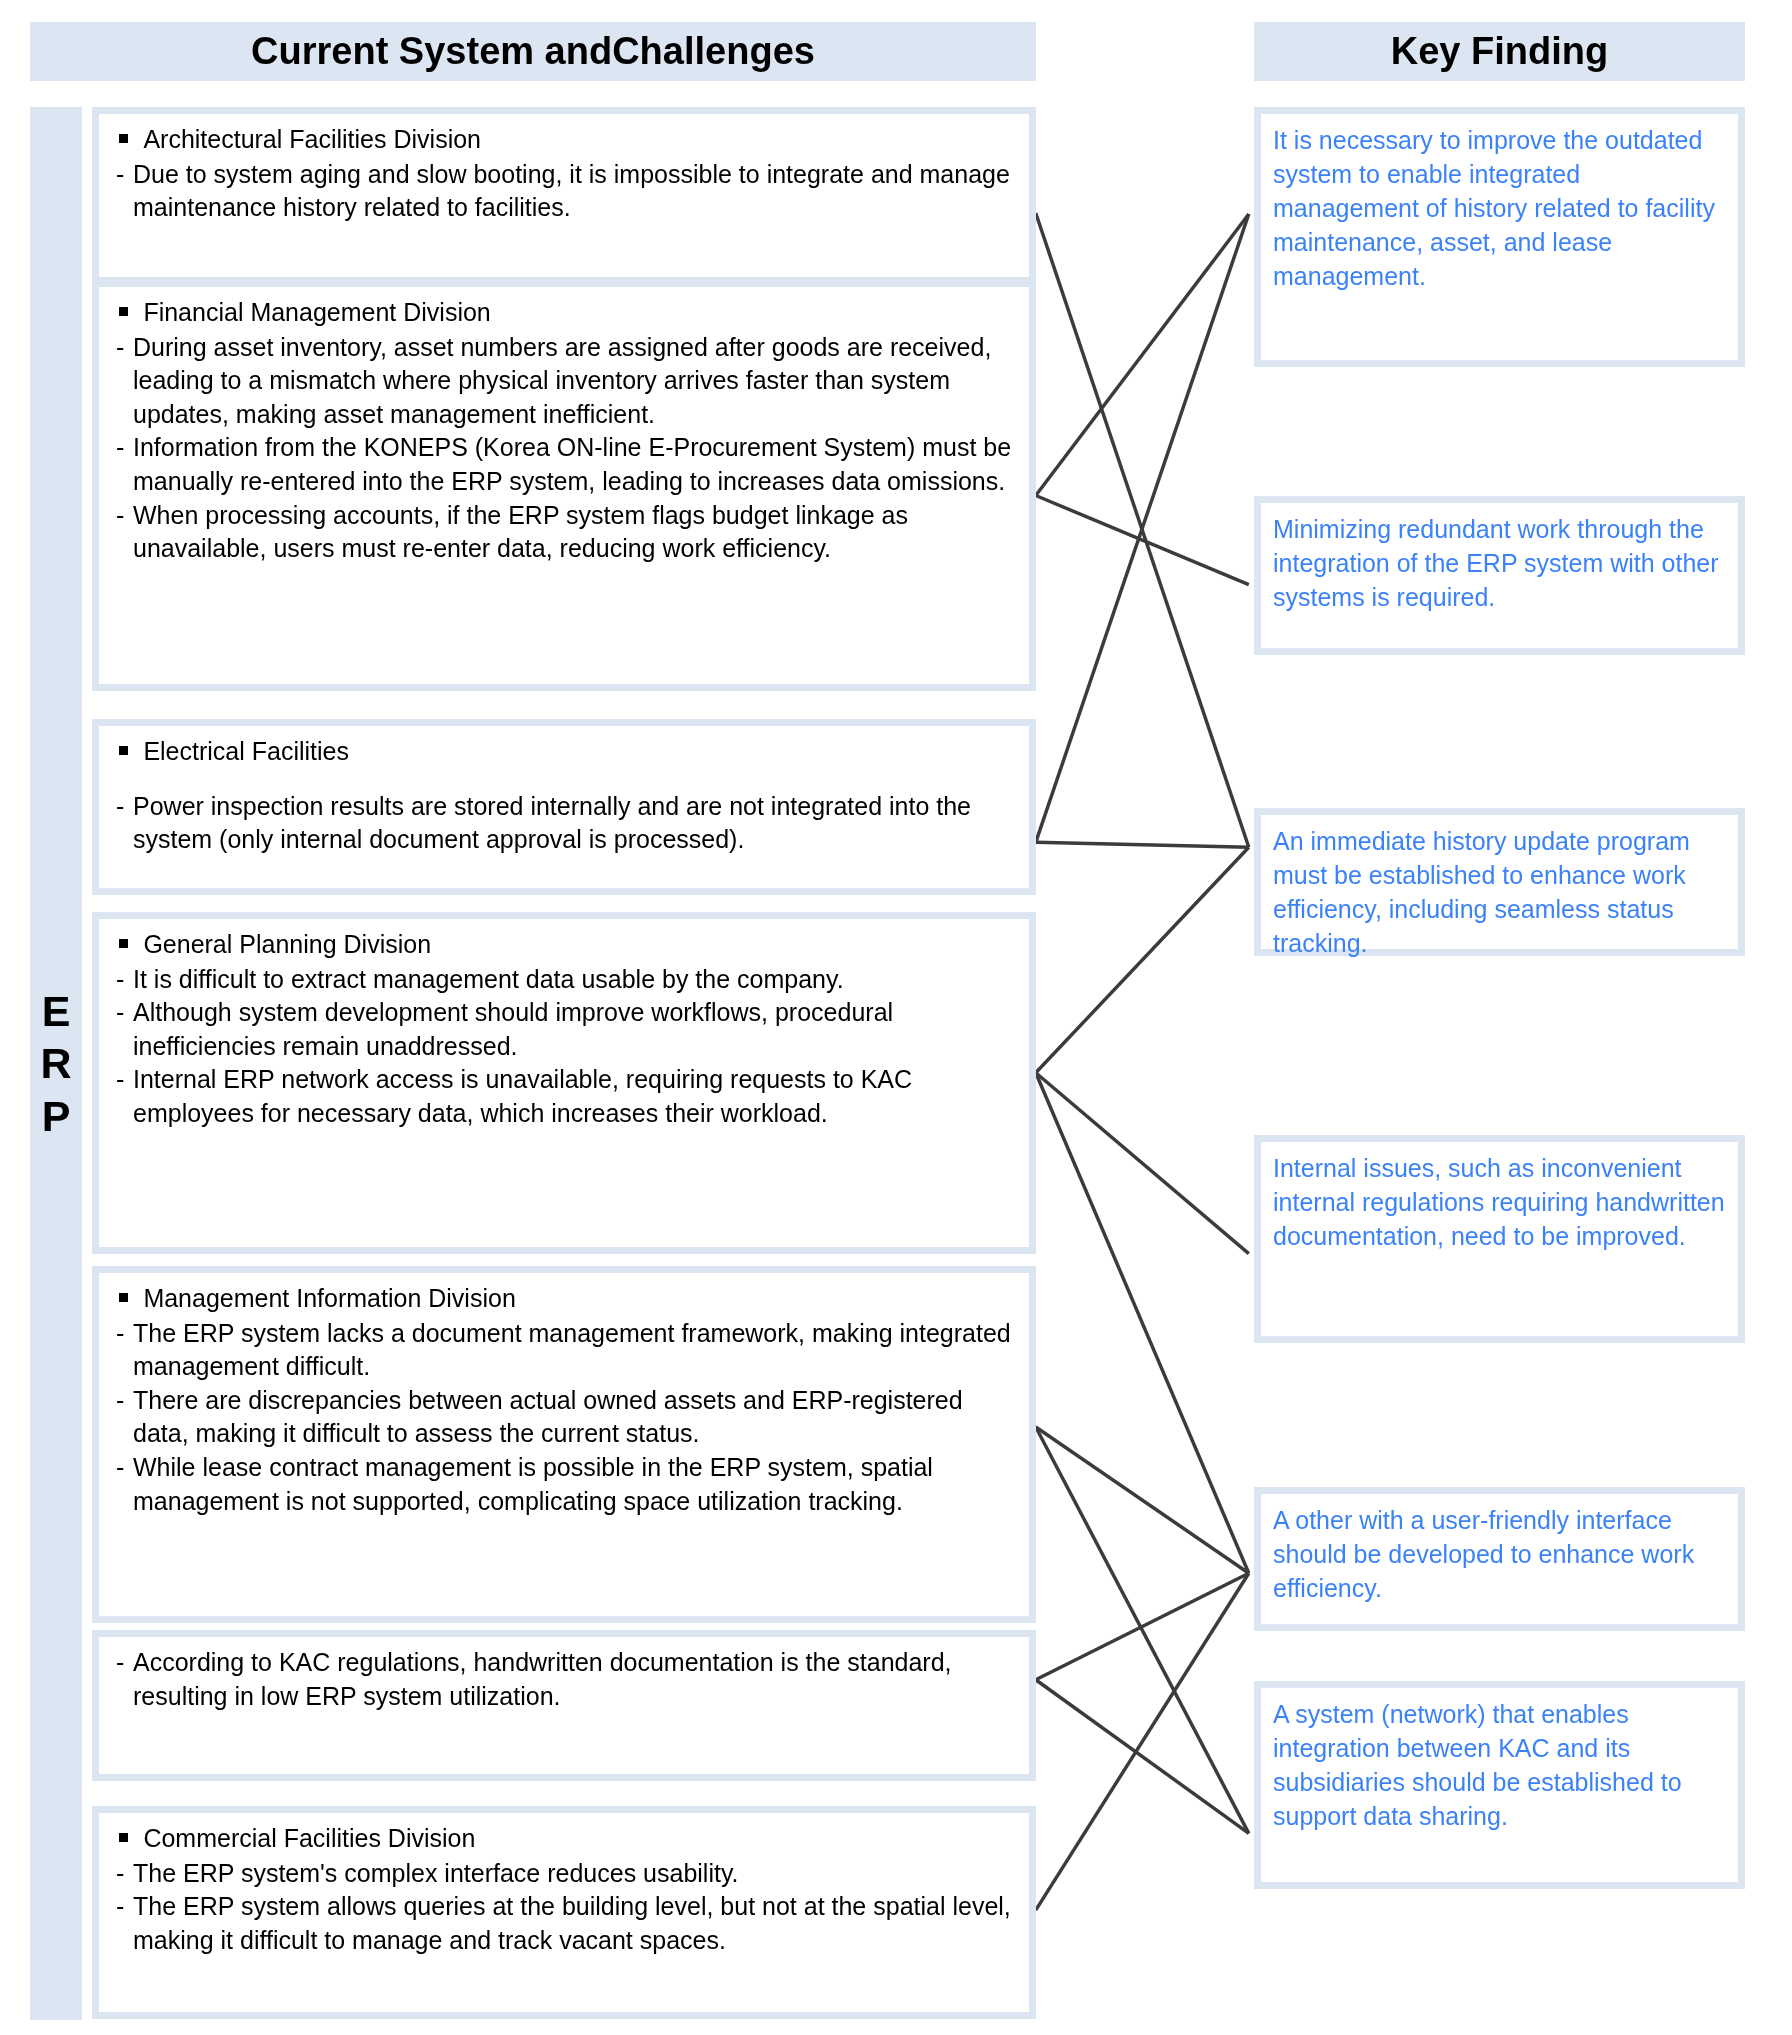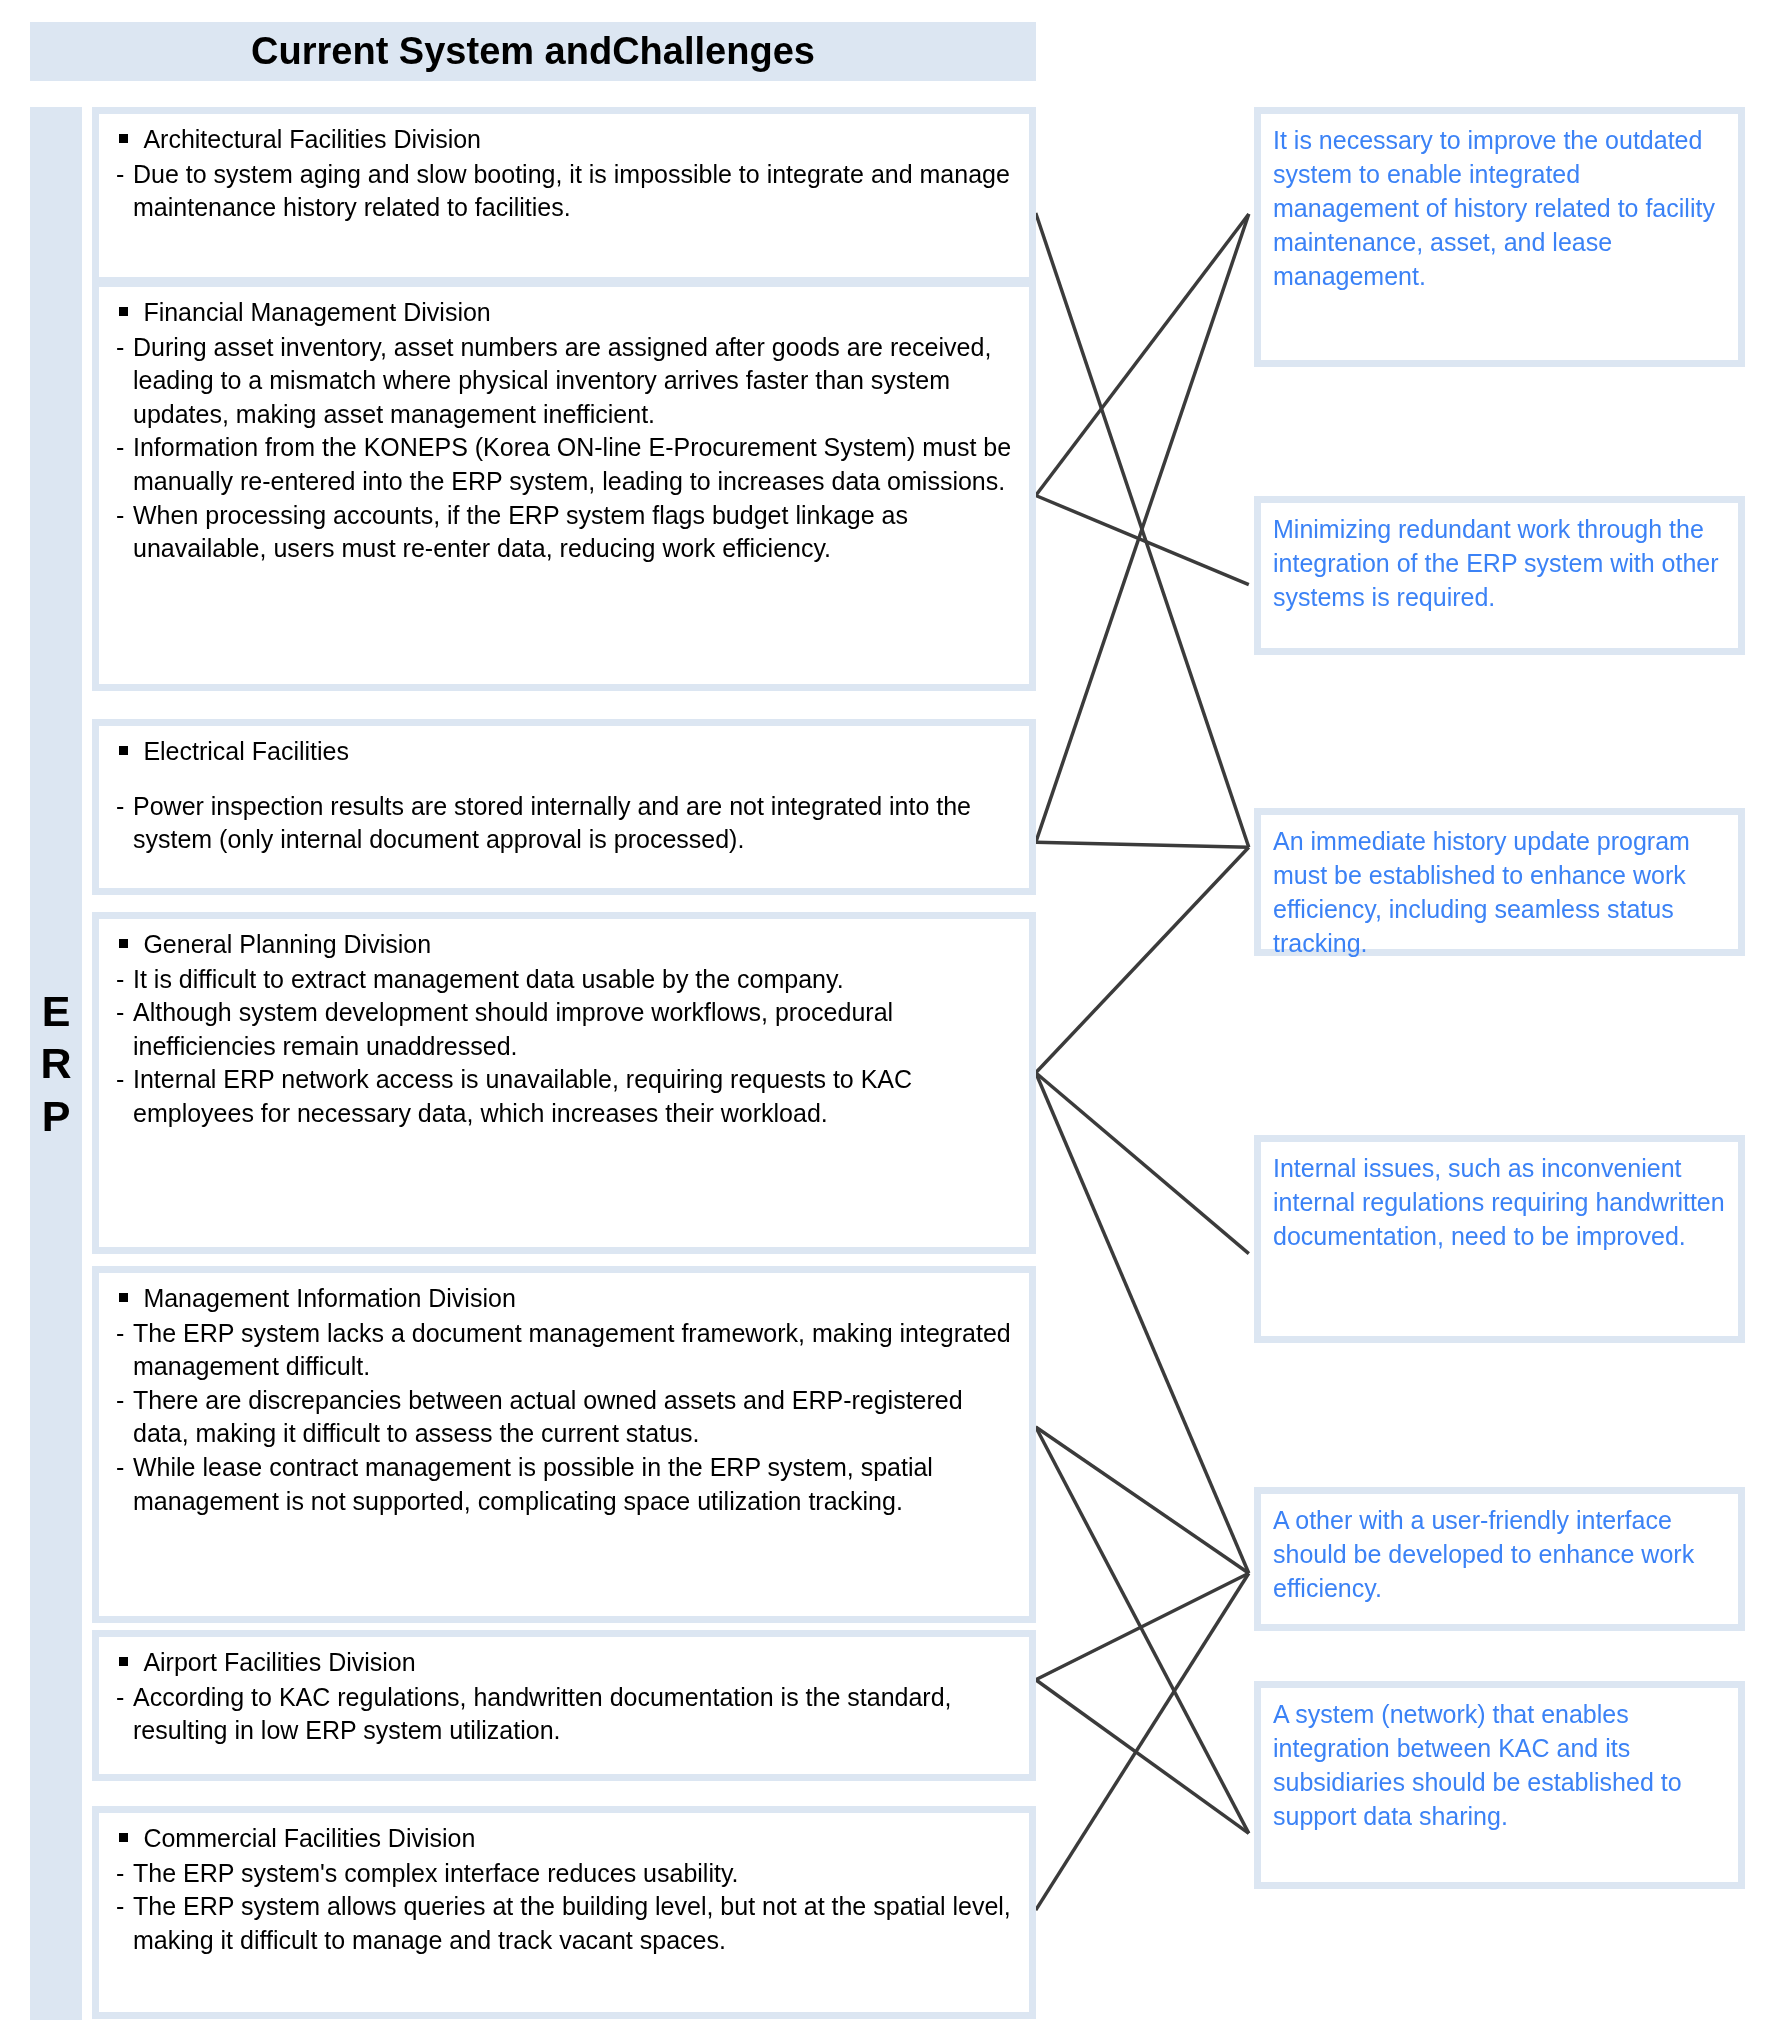--- a/index.html
+++ b/index.html
@@ -140,20 +140,21 @@
   }
   #connectors line { stroke: #3b3b3b; stroke-width: 7; }
 </style>
 </head>
 <body>
 
 <div id="page">
 
   <div class="header-bar" id="header-issues">Current System andChallenges</div>
 
+  <div class="header-bar" id="header-finding">Key Finding</div>
 
   <div id="erp-spine">
     <span class="erp-letter">E</span>
     <span class="erp-letter">R</span>
     <span class="erp-letter">P</span>
   </div>
 
   <svg id="connectors" viewBox="0 0 3618 4107" xmlns="http://www.w3.org/2000/svg">
 
     <line x1="2090" y1="430" x2="2520" y2="1710"></line>
@@ -266,24 +267,20 @@
         <span class="txt">There are discrepancies between actual owned assets and ERP-registered data, making it difficult to assess the current status.</span>
       </li>
       <li>
         <span class="dash">-</span>
         <span class="txt">While lease contract management is possible in the ERP system, spatial management is not supported, complicating space utilization tracking.</span>
       </li>
     </ul>
   </div>
 
   <div class="issue-card" style="top:1630px; height:151px;">
-    <div class="issue-title">
-      <span class="sq-bullet"></span>
-      <span>Airport Facilities Division</span>
-    </div>
     <ul class="issue-lines">
       <li>
         <span class="dash">-</span>
         <span class="txt">According to KAC regulations, handwritten documentation is the standard, resulting in low ERP system utilization.</span>
       </li>
     </ul>
   </div>
 
   <div class="issue-card" style="top:1806px; height:213px;">
     <div class="issue-title">

